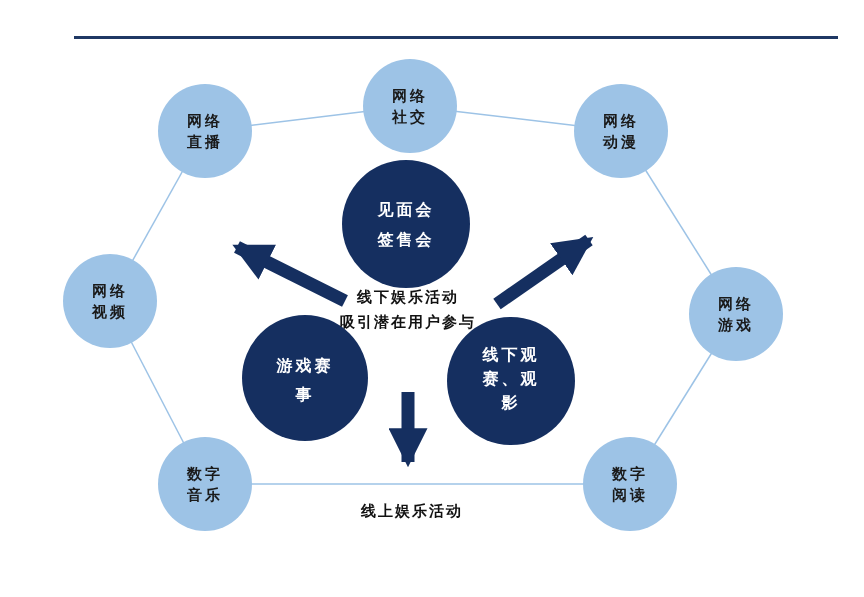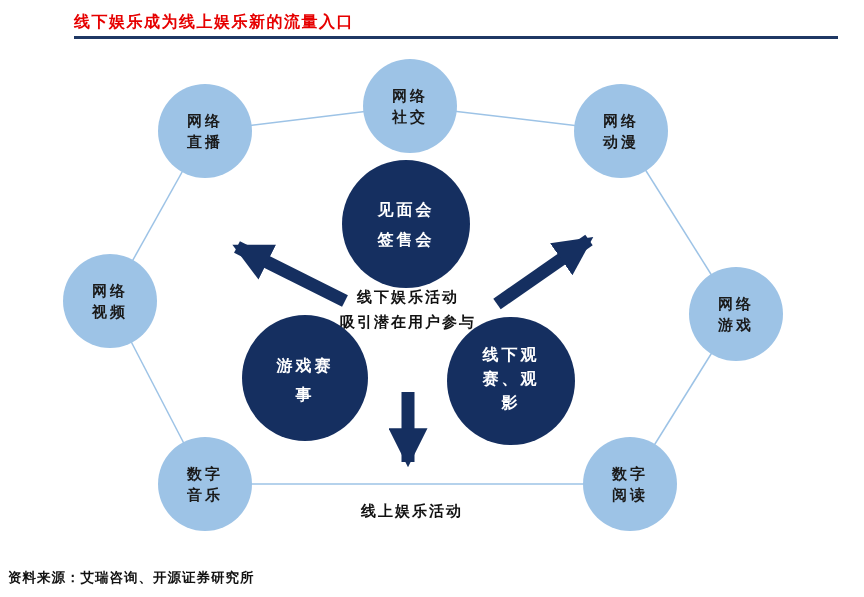--- a/index.html
+++ b/index.html
@@ -18,21 +18,20 @@
   .hex-line{stroke:#9dc3e6;stroke-width:1.5;}
   .light-circle{fill:#9dc3e6;}
   .dark-circle{fill:#152f60;}
   .arrow{stroke:#152f60;stroke-width:13;fill:none;}
 </style>
 </head>
 <body>
 
 <div id="page">
 
-  <div class="title">线下娱乐成为线上娱乐新的流量入口</div>
   <div class="title-rule"></div>
 
   <svg class="diagram" width="864" height="597" viewBox="0 0 864 597">
     <defs>
       <marker id="ah" markerWidth="3" markerHeight="3" refX="2.6" refY="1.5" orient="auto">
         <path d="M0,0 L3,1.5 L0,3 Z" fill="#152f60"></path>
       </marker>
     </defs>
 
     <line class="hex-line" x1="205" y1="131" x2="410" y2="106"></line>
@@ -98,15 +97,14 @@
 
     <line class="arrow" x1="345" y1="301" x2="237" y2="247" marker-end="url(#ah)"></line>
     <line class="arrow" x1="497" y1="304" x2="589" y2="240" marker-end="url(#ah)"></line>
     <line class="arrow" x1="408" y1="392" x2="408" y2="462" marker-end="url(#ah)"></line>
 
     <text class="caption" x="408" y="302">线下娱乐活动</text>
     <text class="caption" x="408" y="327">吸引潜在用户参与</text>
     <text class="caption" x="412" y="516">线上娱乐活动</text>
   </svg>
 
-  <div class="footer">资料来源：艾瑞咨询、开源证券研究所</div>
 
 </div>
 
 </body></html>

